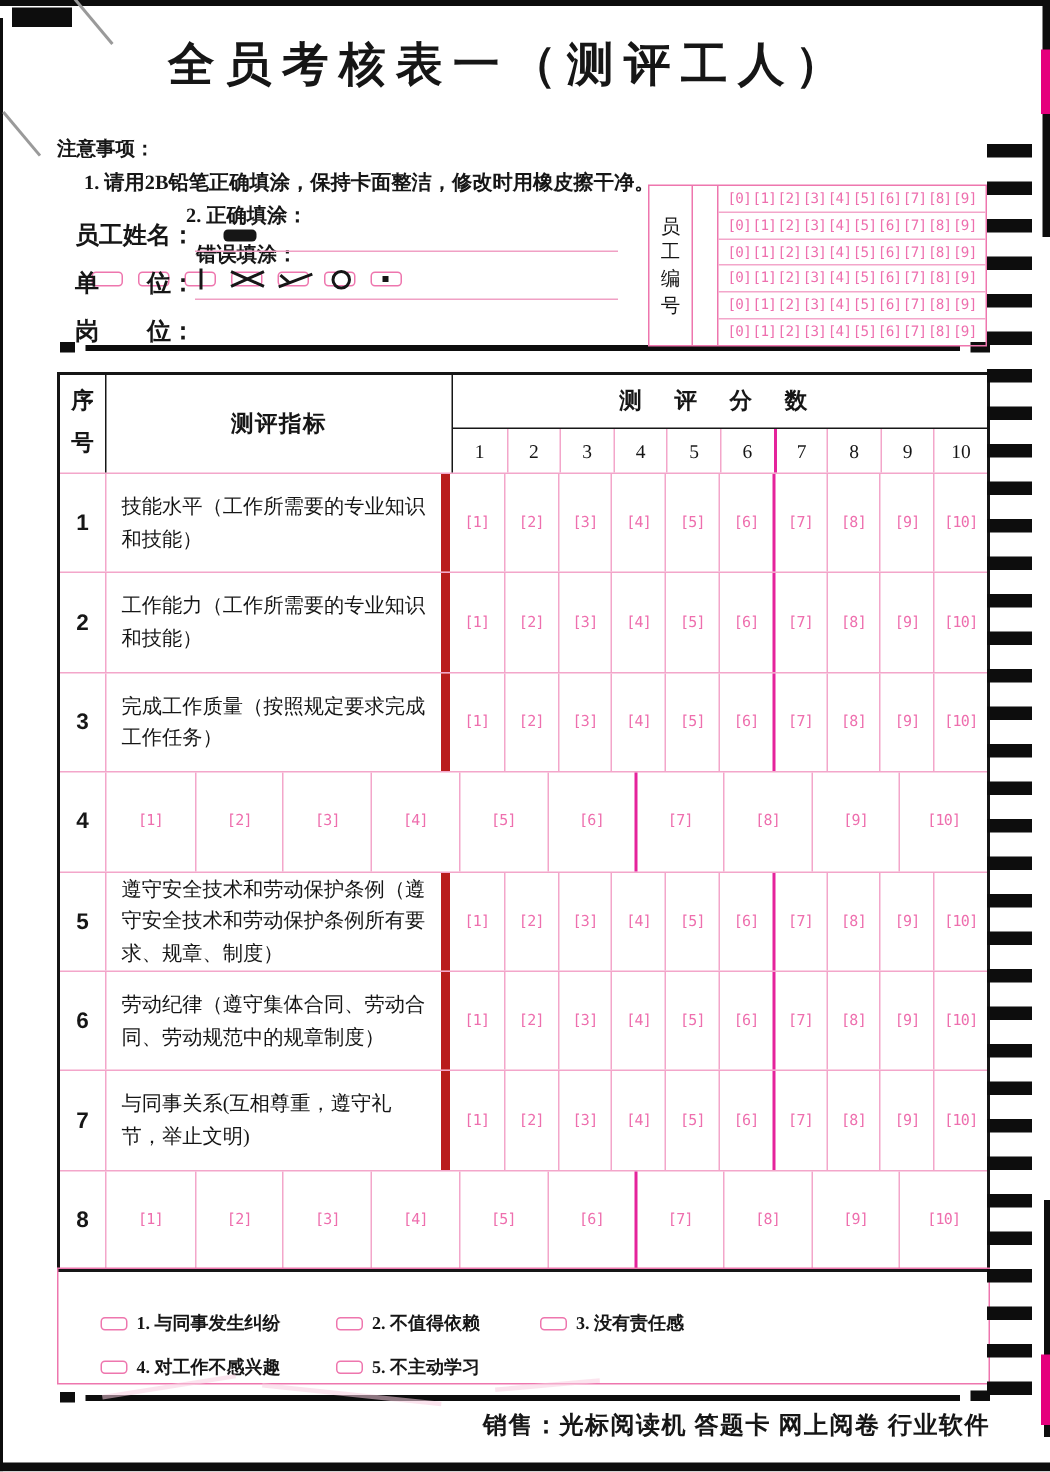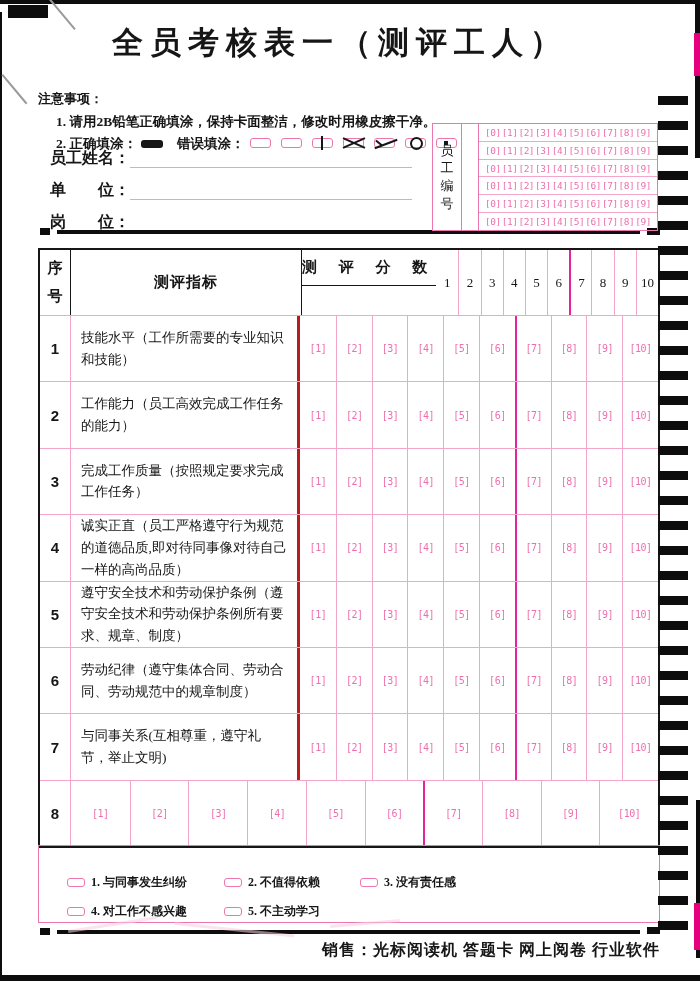--- a/index.html
+++ b/index.html
@@ -22,21 +22,21 @@
   .diag1{left:50px;top:-2px;width:40px;transform:rotate(50deg);}
   .diag2{left:3px;top:74px;width:38px;transform:rotate(50deg);}
 
   
   .title{
     position:absolute; left:0; top:22px; width:680px; text-align:center;
     font-size:31px; font-weight:bold; letter-spacing:7px; white-space:nowrap;
   }
   .notice-head{position:absolute;left:38px;top:90px;font-size:13px;font-weight:bold;}
   .note-line1{position:absolute;left:56px;top:113px;font-size:13.5px;font-weight:bold;white-space:nowrap;}
-  .note-line2{position:absolute;left:56px;top:135px;font-size:13.5px;font-weight:bold;white-space:nowrap;display:flex;align-items:center;}
+  .note-line2{position:absolute;left:56px;top:135px;font-size:13.5px;font-weight:bold;white-space:nowrap;display:flex;align-items:center;flex-direction:column;}
   .correct-sample{display:inline-block;width:22px;height:8px;background:#161616;border-radius:3px;margin:0 14px 0 4px;}
   .mark{position:relative;display:inline-block;width:19px;height:8px;border:1px solid #ee76ae;border-radius:3px;margin:0 5px;}
   .mark-vline::before{content:"";position:absolute;left:50%;top:-3px;height:14px;width:2px;background:#161616;transform:translateX(-50%);}
   .mark-cross::before,.mark-cross::after{content:"";position:absolute;left:-2px;top:3px;width:24px;height:2px;background:#161616;}
   .mark-cross::before{transform:rotate(24deg);}
   .mark-cross::after{transform:rotate(-24deg);}
   .mark-slash::before{content:"";position:absolute;left:-1px;top:4px;width:24px;height:2px;background:#161616;transform:rotate(-21deg);}
   .mark-slash::after{content:"";position:absolute;left:0px;top:3px;width:8px;height:2px;background:#161616;transform:rotate(40deg);}
   .mark-circle::before{content:"";position:absolute;left:4px;top:-2px;width:9px;height:9px;border:2px solid #161616;border-radius:50%;}
   .mark-dot::before{content:"";position:absolute;left:7px;top:2px;width:4px;height:4px;background:#161616;}
@@ -63,29 +63,29 @@
 
   .bubble{color:#ee6fae;font-family:"DejaVu Sans Mono",monospace;font-size:9.5px;letter-spacing:-0.5px;white-space:nowrap;}
   .bubble::before{content:"[";} .bubble::after{content:"]";}
 
   
   .eval-table{position:absolute;left:38px;top:248px;width:622px;border:2px solid #161616;box-sizing:border-box;background:#fff;}
   .thead{display:flex;height:65px;}
   .th-no{width:30px;border-right:1px solid #161616;display:flex;align-items:center;justify-content:center;}
   .th-no span{width:16px;font-size:15px;font-weight:bold;line-height:1.85;text-align:center;word-break:break-all;}
   .th-ind{width:230px;border-right:1px solid #161616;display:flex;align-items:center;justify-content:center;font-size:15px;font-weight:bold;letter-spacing:1px;}
-  .th-scores{flex:1;display:flex;flex-direction:row;}
+  .th-scores{flex:1;display:flex;flex-direction:column;}
   .th-scores-title{height:35px;border-bottom:1px solid #161616;display:flex;align-items:center;justify-content:center;font-size:15px;font-weight:bold;letter-spacing:9px;}
   .score-grid{display:grid;grid-template-columns:repeat(10,1fr);}
   .th-scores-nums{flex:1;}
   .th-scores-nums .cell{display:flex;align-items:center;justify-content:center;font-size:13px;border-left:1px solid #f3a6ca;}
   .th-scores-nums .cell:first-child{border-left:none;}
   .erow{display:flex;height:66.4px;border-top:1px solid #f3a6ca;box-sizing:border-box;}
   .c-no{width:30px;display:flex;align-items:center;justify-content:center;font-family:"Liberation Sans",sans-serif;font-size:15px;font-weight:600;border-right:1px solid #f3a6ca;}
-  .c-ind{width:229px;display:flex;align-items:center;font-size:13.5px;line-height:1.6;padding:0 10px;box-sizing:border-box;border-right:3px solid #b91c1c;}
+  .c-ind{width:229px;display:flex;align-items:center;font-size:13.5px;line-height:1.6;padding:0 10px;box-sizing:border-box;border-right:6px solid #b91c1c;}
   .c-scores{flex:1;}
   .row-grid{display:grid;grid-template-columns:repeat(10,1fr);height:100%;}
   .c-score{display:flex;align-items:center;justify-content:center;border-left:1px solid #f3a6ca;}
   .c-score:first-child{border-left:none;}
   .c-score.mag,.th-scores-nums .cell.mag{border-left:2px solid #e5239b;}
   .c-score .bubble{font-size:10px;}
 
   
   .prob-box{position:absolute;left:38px;top:845px;width:622px;height:78px;border:1.5px solid #ee76ae;box-sizing:border-box;}
   .prob-head{position:absolute;left:12px;top:8px;font-size:13.5px;font-weight:bold;}
@@ -288,21 +288,21 @@
                 <span class="bubble">9</span>
               </div>
               <div class="c-score">
                 <span class="bubble">10</span>
               </div>
             </div>
           </div>
         </div>
         <div class="erow">
           <div class="c-no">2</div>
-          <div class="c-ind">工作能力（员工高效完成工作任务的能力）</div>
+          <div class="c-ind">工作能力（工作所需要的专业知识和技能）</div>
           <div class="c-scores">
             <div class="row-grid">
               <div class="c-score">
                 <span class="bubble">1</span>
               </div>
               <div class="c-score">
                 <span class="bubble">2</span>
               </div>
               <div class="c-score">
                 <span class="bubble">3</span>
@@ -364,21 +364,20 @@
                 <span class="bubble">9</span>
               </div>
               <div class="c-score">
                 <span class="bubble">10</span>
               </div>
             </div>
           </div>
         </div>
         <div class="erow">
           <div class="c-no">4</div>
-          <div class="c-ind">诚实正直（员工严格遵守行为规范的道德品质,即对待同事像对待自己一样的高尚品质）</div>
           <div class="c-scores">
             <div class="row-grid">
               <div class="c-score">
                 <span class="bubble">1</span>
               </div>
               <div class="c-score">
                 <span class="bubble">2</span>
               </div>
               <div class="c-score">
                 <span class="bubble">3</span>

